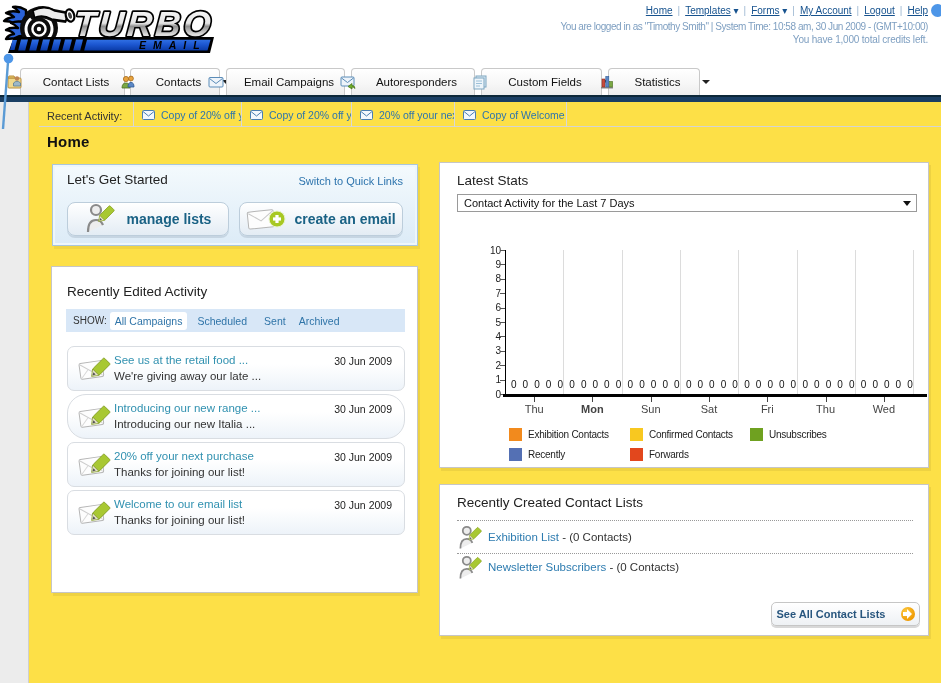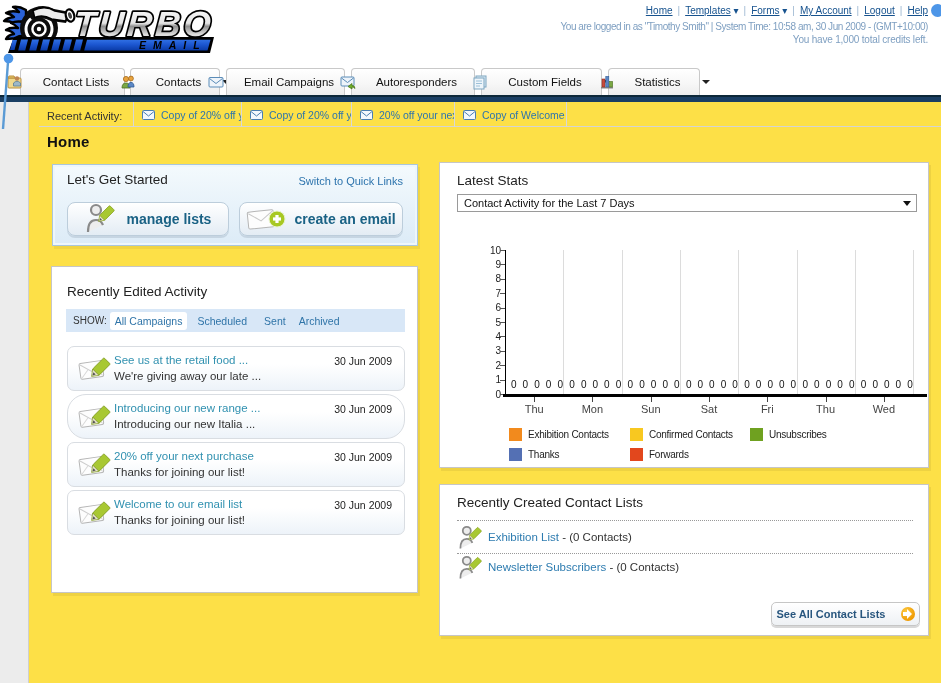--- a/index.html
+++ b/index.html
@@ -428,21 +428,21 @@
         <div class="zlab" style="left:374.1px;">0</div>
         <div class="zlab" style="left:385.7px;">0</div>
         <div class="zlab" style="left:397.3px;">0</div>
         <div class="zlab" style="left:408.9px;">0</div>
         <div class="zlab" style="left:420.8px;">0</div>
         <div class="zlab" style="left:432.4px;">0</div>
         <div class="zlab" style="left:444.0px;">0</div>
         <div class="zlab" style="left:455.6px;">0</div>
         <div class="zlab" style="left:467.2px;">0</div>
         <div class="dlab" style="left:64.2px;">Thu</div>
-        <div class="dlab" style="left:122.4px;">Mon</div>
+        <div class="dlab" style="left:122.4px;font-weight:bold;">Mon</div>
         <div class="dlab" style="left:180.8px;">Sun</div>
         <div class="dlab" style="left:239.0px;">Sat</div>
         <div class="dlab" style="left:297.3px;">Fri</div>
         <div class="dlab" style="left:355.6px;">Thu</div>
         <div class="dlab" style="left:413.9px;">Wed</div>
         <div id="yaxis"></div>
         <div id="xaxis"></div>
         <div class="xtick" style="left:94.2px;"></div>
         <div class="xtick" style="left:152.4px;"></div>
         <div class="xtick" style="left:210.8px;"></div>
@@ -450,21 +450,21 @@
         <div class="xtick" style="left:327.3px;"></div>
         <div class="xtick" style="left:385.6px;"></div>
         <div class="xtick" style="left:443.9px;"></div>
         <div class="sw" style="left:69px; top:265px; background:#f28a1d;"></div>
         <div class="lgt" style="left:88px; top:266px;">Exhibition Contacts</div>
         <div class="sw" style="left:190px; top:265px; background:#f8c820;"></div>
         <div class="lgt" style="left:209px; top:266px;">Confirmed Contacts</div>
         <div class="sw" style="left:310px; top:265px; background:#6fa120;"></div>
         <div class="lgt" style="left:329px; top:266px;">Unsubscribes</div>
         <div class="sw" style="left:69px; top:285px; background:#5470b4;"></div>
-        <div class="lgt" style="left:88px; top:286px;">Thanks</div>
+        <div class="lgt" style="left:88px; top:286px;">Recently</div>
         <div class="sw" style="left:190px; top:285px; background:#e2471d;"></div>
         <div class="lgt" style="left:209px; top:286px;">Forwards</div>
       </div>
   </div>
 
   <div class="panel" id="clists">
     <div class="ptitle">Recently Created Contact Lists</div>
     <div class="dotted" style="top:35px;"></div>
     <div style="position:absolute;left:18px;top:40px;"><svg width="24" height="26" viewBox="0 0 30 32">
           <g fill="none" stroke="#8a8a8a" stroke-width="2.2">

